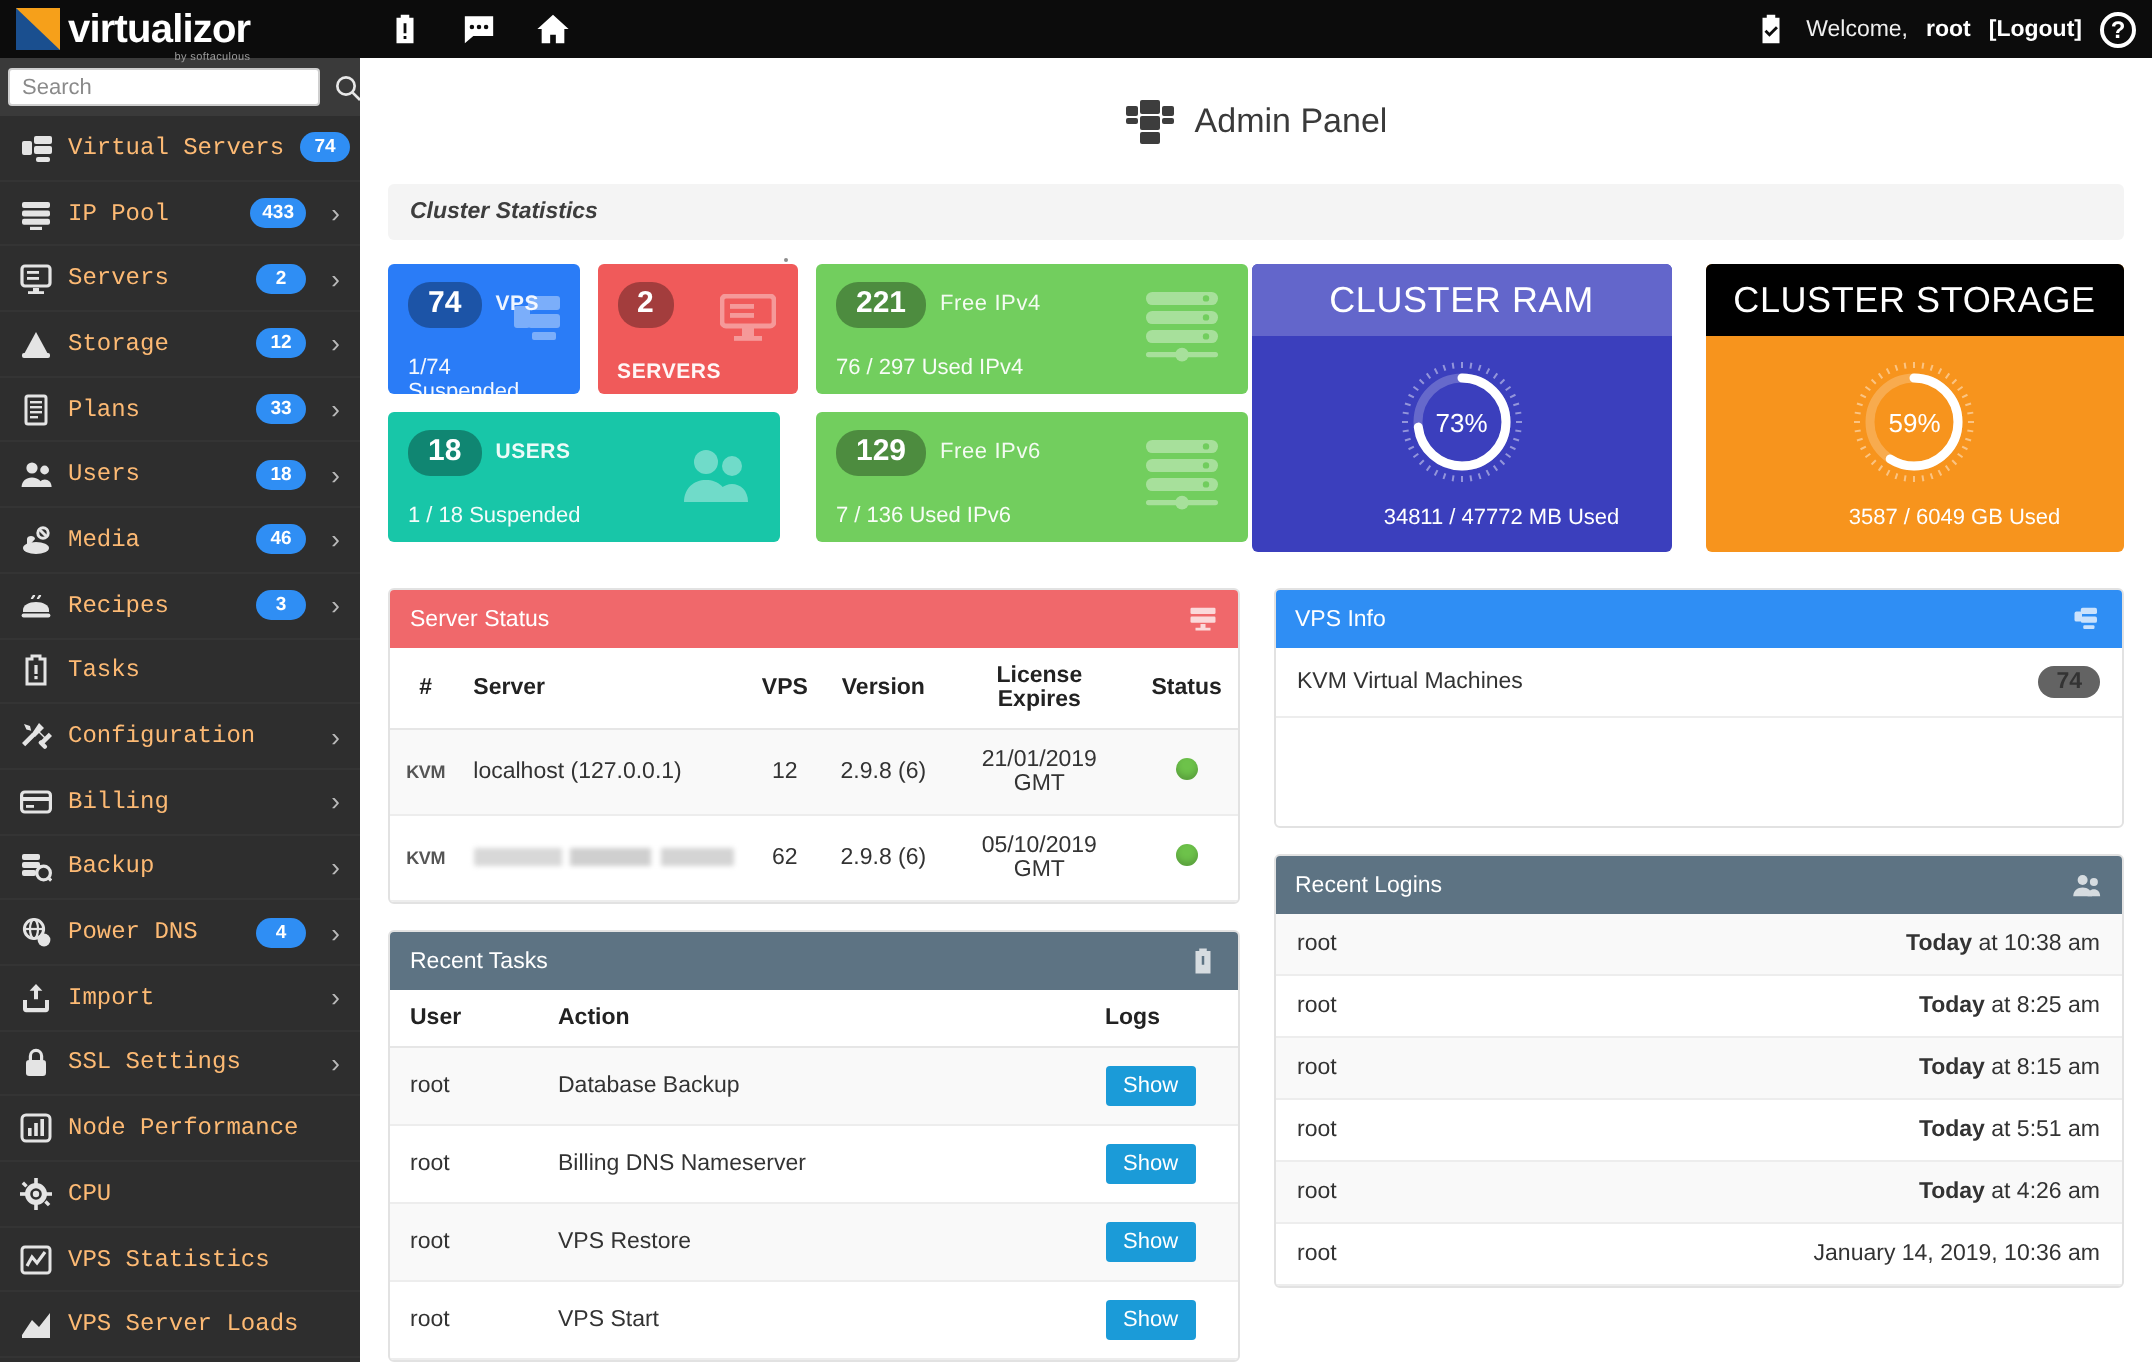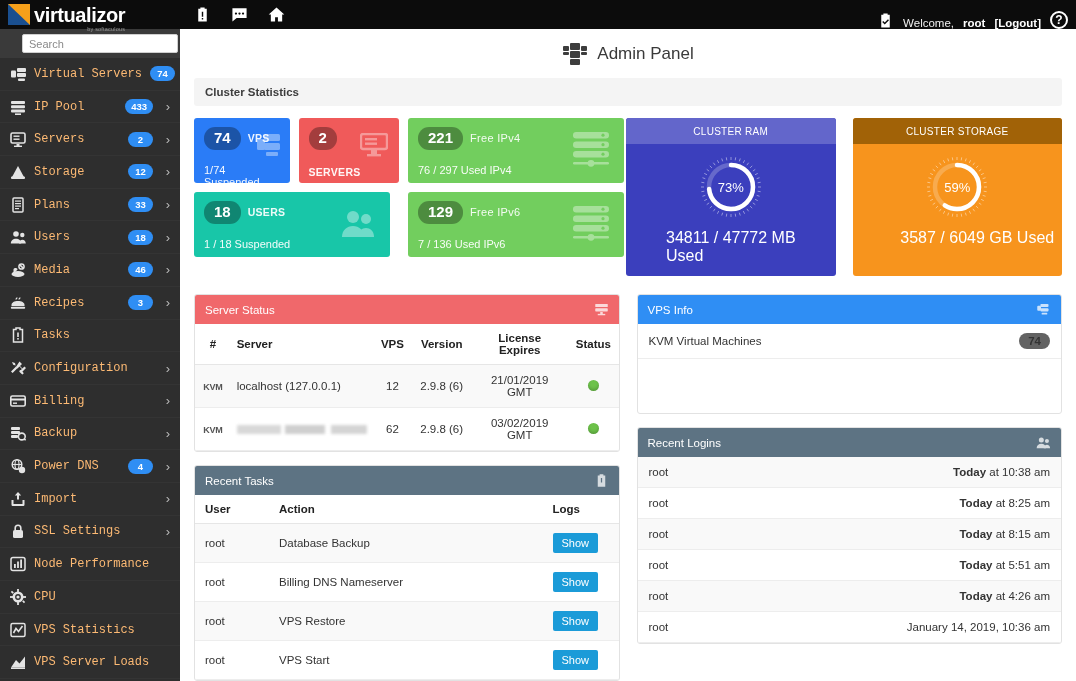--- a/index.html
+++ b/index.html
@@ -24,36 +24,36 @@
   .logo-text { color: #fff; font-size: 20px; font-weight: 700; letter-spacing: -0.4px;
      margin-left: 4px; line-height: 1; position: relative; }
   .logo-sub { position: absolute; right: 0; bottom: -8px; font-size: 5.5px;
      color: #9a9a9a; font-weight: 400; letter-spacing: 0.2px; }
 
   .top-icons { display: flex; align-items: center; gap: 20px; margin-left: 14px; }
   .ticon { width: 17px; height: 17px; color: #fff; display: flex; align-items: center; justify-content: center; cursor: pointer; }
   .ticon svg { width: 100%; height: 100%; fill: #ffffff; }
 
   .top-right { position: absolute; right: 8px; top: 0; height: 29px;
-     display: flex; align-items: flex-end; gap: 9px; }
+     display: flex; align-items: center; gap: 9px; }
   .welcome { color: #f0f0f0; font-size: 11.5px; }
   .uname { color: #fff; font-size: 11.5px; font-weight: 700; }
   .logout { color: #fff; font-size: 11.5px; font-weight: 700; cursor: pointer; }
   .help-circle { width: 18px; height: 18px; border-radius: 50%; border: 2px solid #fff;
      color: #fff; font-size: 12px; font-weight: 700; display: flex; align-items: center;
      justify-content: center; line-height: 1; cursor: pointer; }
 
   
   .body-row { flex: 1; display: flex; min-height: 0; }
 
   
   .sidebar { width: 180px; flex: none; background: #2e2e2e; overflow: hidden;
       display: flex; flex-direction: column; }
   .search-row { height: 29px; background: #3a3a3a; display: flex; align-items: center;
-      padding: 0 22px; gap: 6px; flex: none; }
+      padding: 0 4px; gap: 6px; flex: none; }
   .search-input { flex: 1; height: 19px; background: #fff; border: 1px solid #cfcfcf;
       border-radius: 2px; font-size: 11px; padding: 0 6px; color: #444;
       font-family: "Liberation Sans", sans-serif; outline: none; }
   .search-input::placeholder { color: #8a8a8a; }
   .search-btn { width: 18px; height: 18px; display: flex; align-items: center;
       justify-content: center; cursor: pointer; }
   .search-btn svg { width: 16px; height: 16px; stroke: #e8e8e8; fill: none; stroke-width: 2; }
 
   .nav { flex: 1; }
   .nav-item { height: 32.7px; display: flex; align-items: center; padding: 0 10px 0 9px;
@@ -73,21 +73,21 @@
   .main-inner { padding: 0 14px; }
   .page-title { height: 78px; display: flex; align-items: center; justify-content: center;
       gap: 9px; }
   .page-title .rack { width: 26px; height: 24px; }
   .page-title .rack svg { width: 100%; height: 100%; fill: #3d3d3d; }
   .page-title h1 { font-size: 17px; font-weight: 400; color: #3a3a3a; }
   .dot-artifact { position: absolute; left: 212px; top: 100px; width: 2px; height: 2px;
       background: #8d8d8d; border-radius: 50%; }
 
   .section-head { background: #f4f4f4; border-radius: 3px; padding: 8px 11px;
-      font-size: 11.5px; font-weight: 700; color: #3d3d3d; margin-bottom: 12px; }
+      font-size: 11.5px; font-weight: 700; color: #3d3d3d; margin-bottom: 12px; font-style: italic; }
 
   
   .cluster-grid { display: flex; gap: 17px; }
   .col-left { width: 415px; flex: none; display: flex; flex-direction: column; gap: 9px; }
   .col-right { flex: 1; display: flex; gap: 17px; }
 
   .stat-row { display: flex; gap: 9px; }
   .stat-card { border-radius: 3px; padding: 9px 10px 8px 10px; position: relative;
       overflow: hidden; cursor: pointer; }
   .stat-top { display: flex; align-items: center; gap: 7px; }
@@ -104,33 +104,33 @@
   .card-servers .stat-ico { right: 11px; top: 15px; width: 28px; height: 24px; }
   .card-users { background: #18c6a8; width: 196px; height: 65px; }
   .card-users .stat-ico { right: 14px; top: 16px; width: 36px; height: 30px; }
   .card-ipv4, .card-ipv6 { background: #72ce5e; width: 216px; height: 65px; }
   .card-ipv4 .stat-ico, .card-ipv6 .stat-ico { right: 13px; top: 12px; width: 40px; height: 38px; }
   .ip-left { width: 196px; flex: none; display: flex; flex-direction: column; gap: 9px; }
   .two-col-stats { display: flex; gap: 9px; }
 
   
   .gauge-card { flex: 1; border-radius: 3px; overflow: hidden; cursor: pointer; }
-  .gauge-head { text-align: center; font-size: 10px; color: #fff; padding: 8px 0 7px;
+  .gauge-head { text-align: center; font-size: 18px; color: #fff; padding: 8px 0 7px;
       letter-spacing: 0.3px; }
   .gauge-body { display: flex; flex-direction: column; align-items: center;
       padding: 12px 0 11px; }
   .gauge-ring { width: 62px; height: 62px; position: relative; display: flex;
       align-items: center; justify-content: center; }
   .gauge-ring svg { position: absolute; inset: 0; width: 100%; height: 100%; }
   .gauge-pct { font-size: 13px; color: #fff; font-weight: 400; position: relative; z-index: 2; }
-  .gauge-foot { color: #fff; font-size: 16px; margin-top: 11px; margin-left: 40px; }
+  .gauge-foot { color: #fff; font-size: 11px; margin-top: 11px; margin-left: 40px; }
   .ram-card { background: #3b3fbd; }
   .ram-card .gauge-head { background: #6366cb; }
   .stor-card { background: #f7941d; }
-  .stor-card .gauge-head { background: #a16207; }
+  .stor-card .gauge-head { background: #000000; }
 
   
   .panels { display: flex; gap: 17px; margin-top: 18px; }
   .panel-col { flex: 1; display: flex; flex-direction: column; gap: 13px; min-width: 0; }
   .panel { border: 1px solid #e2e2e2; border-radius: 3px; overflow: hidden; background: #fff; }
   .panel-head { display: flex; align-items: center; justify-content: space-between;
       padding: 7px 10px; font-size: 11.5px; color: #fff; font-weight: 400; }
   .panel-head .phico { width: 15px; height: 15px; opacity: 0.75; }
   .panel-head .phico svg { width: 100%; height: 100%; fill: #fff; }
   .head-red { background: #f0686b; }
@@ -713,21 +713,21 @@
                     <td class="ta-c">12</td>
                     <td class="ta-c">2.9.8 (6)</td>
                     <td class="ta-c">21/01/2019 GMT</td>
                     <td class="ta-c"><span class="status-dot"></span></td>
                   </tr>
                   <tr>
                     <td class="ta-c"><span class="kvm-tag">KVM</span></td>
                     <td><span class="redact"></span></td>
                     <td class="ta-c">62</td>
                     <td class="ta-c">2.9.8 (6)</td>
-                    <td class="ta-c">03/02/2019 GMT</td>
+                    <td class="ta-c">05/10/2019 GMT</td>
                     <td class="ta-c"><span class="status-dot"></span></td>
                   </tr>
                 </tbody>
             </table>
           </div>
 
           <div class="panel">
             <div class="panel-head head-slate">
               <span>Recent Tasks</span>
               <span class="phico">

